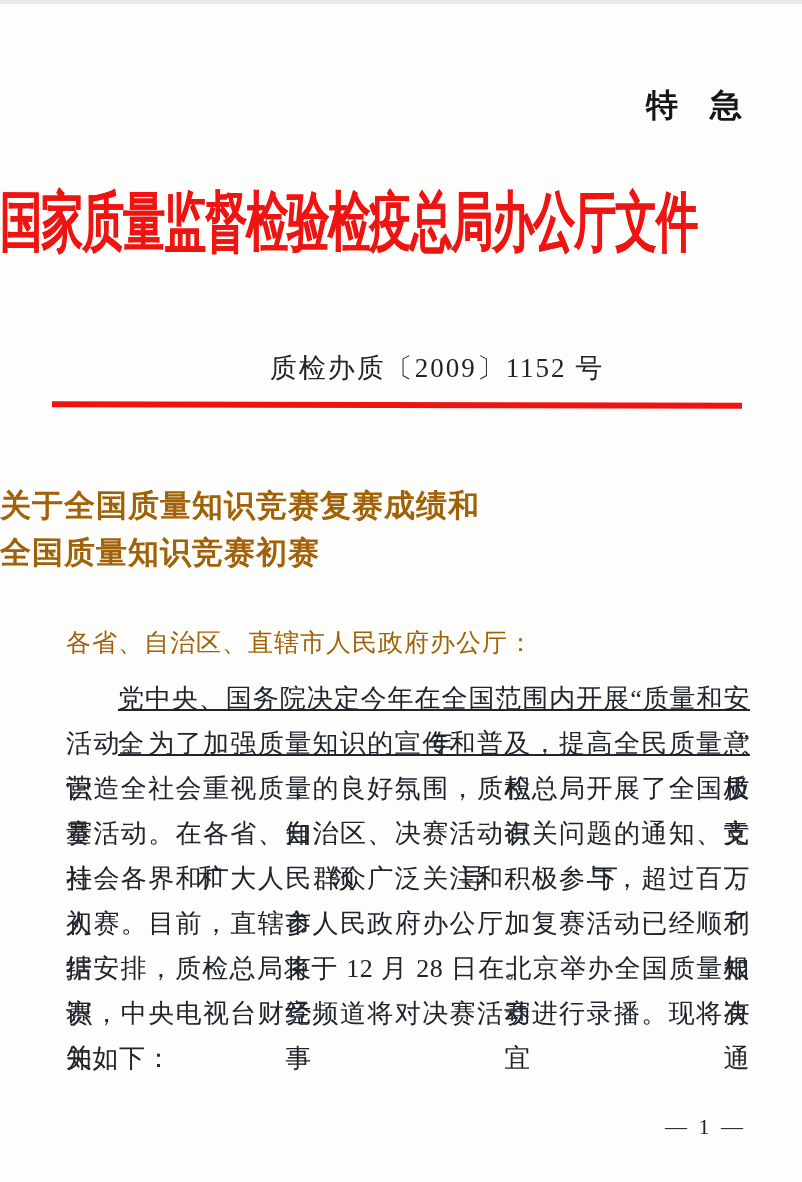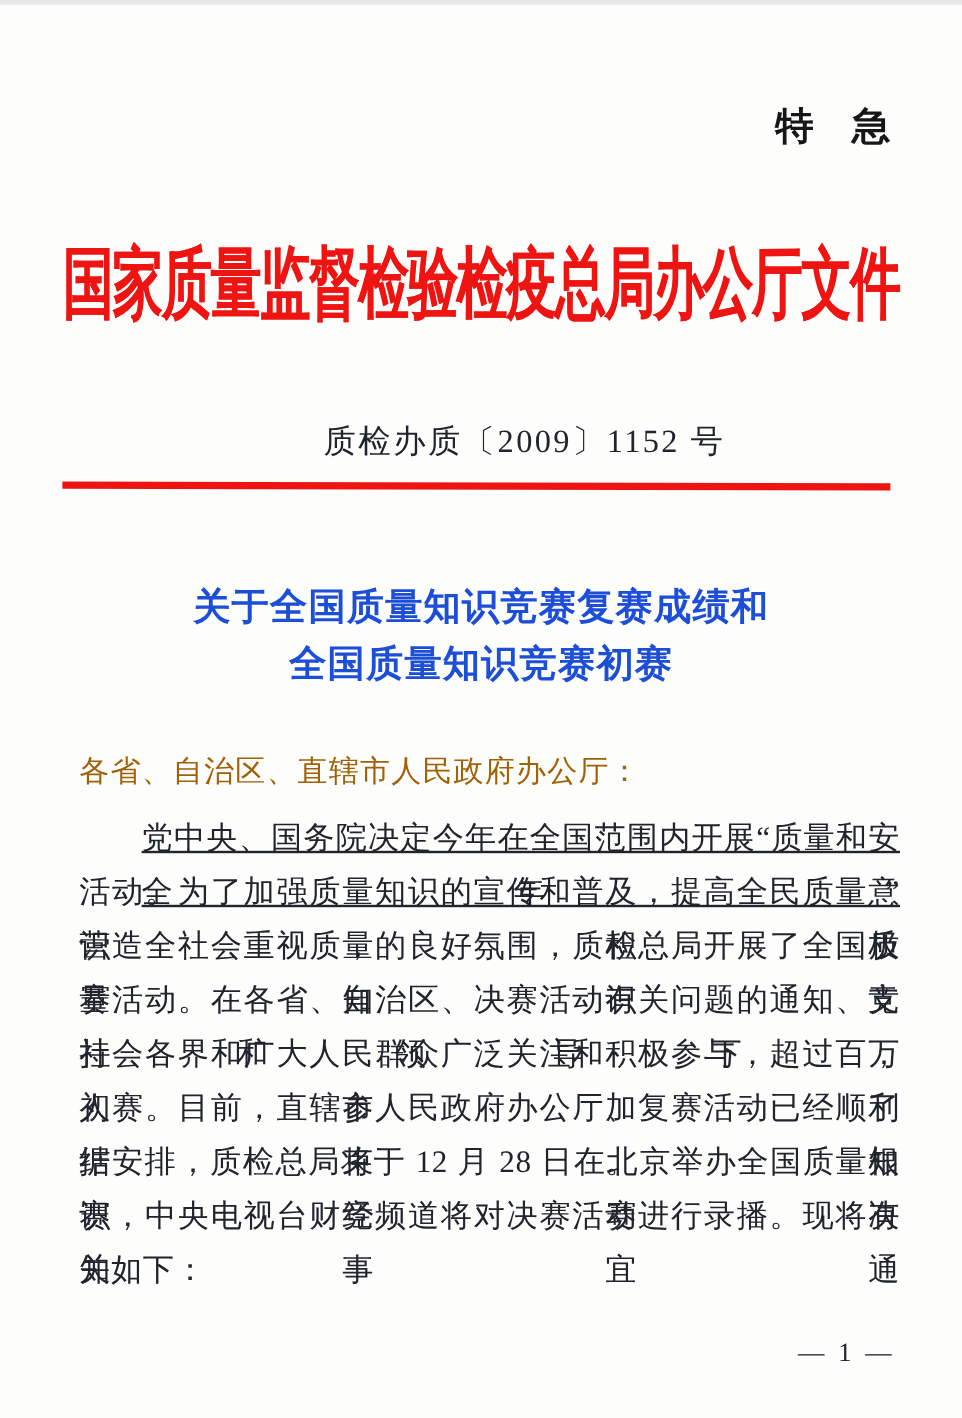--- a/index.html
+++ b/index.html
@@ -18,24 +18,24 @@
     top: 80px;
     right: 60px;
     font-family: "Liberation Sans", "DejaVu Sans", sans-serif;
     font-weight: 700;
     font-size: 32px;
     color: #161616;
     white-space: pre;
   }
   .letterhead {
     position: absolute;
-    top: 202px;
+    top: 186px;
     left: 0;
     width: 100%;
-    text-align: center;
+    text-align: left;
     white-space: nowrap;
   }
   .letterhead .stretch {
     display: inline-block;
     transform: scaleY(1.55);
     transform-origin: top center;
     font-weight: 700;
     font-size: 42px;
     letter-spacing: -1px;
     line-height: 1;
@@ -60,26 +60,25 @@
     width: 690px;
     height: 6px;
     background: var(--header_red, #ee1411);
     transform: rotate(0.12deg);
   }
   .notice-title {
     position: absolute;
     top: 478px;
     left: 0;
     width: 100%;
-    text-align: center;
     font-weight: 700;
     font-size: 31px;
     line-height: 47px;
     letter-spacing: 1px;
-    color: #1d4ed8;
+    color: #a16207;
   }
   .salutation {
     position: absolute;
     top: 622px;
     left: 66px;
     font-size: 25px;
     letter-spacing: 1px;
     color: #a16207;
   }
   .body-block {

